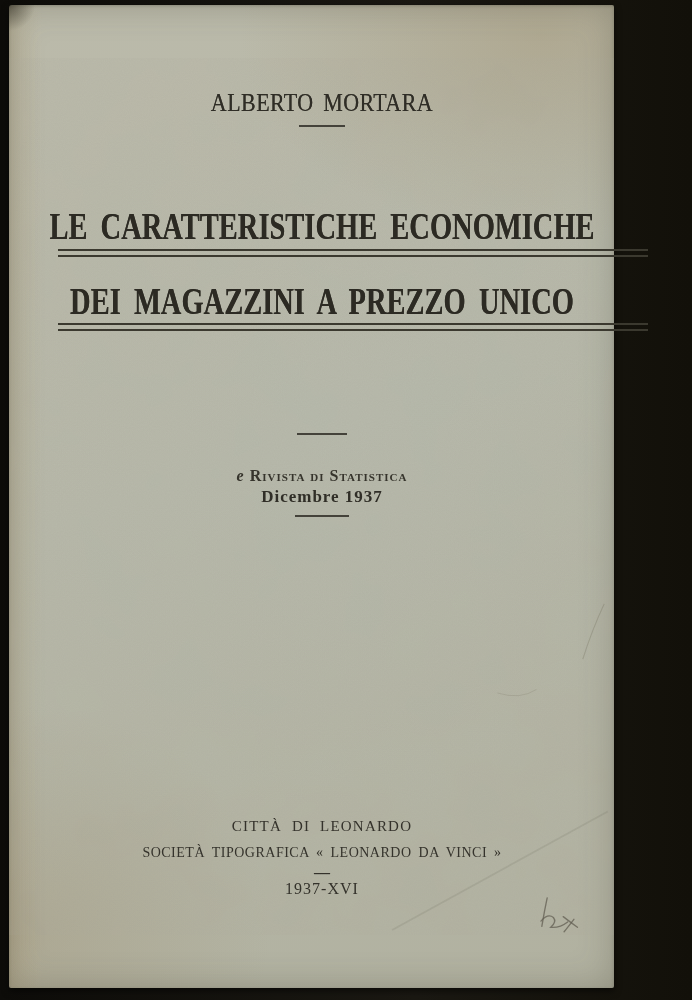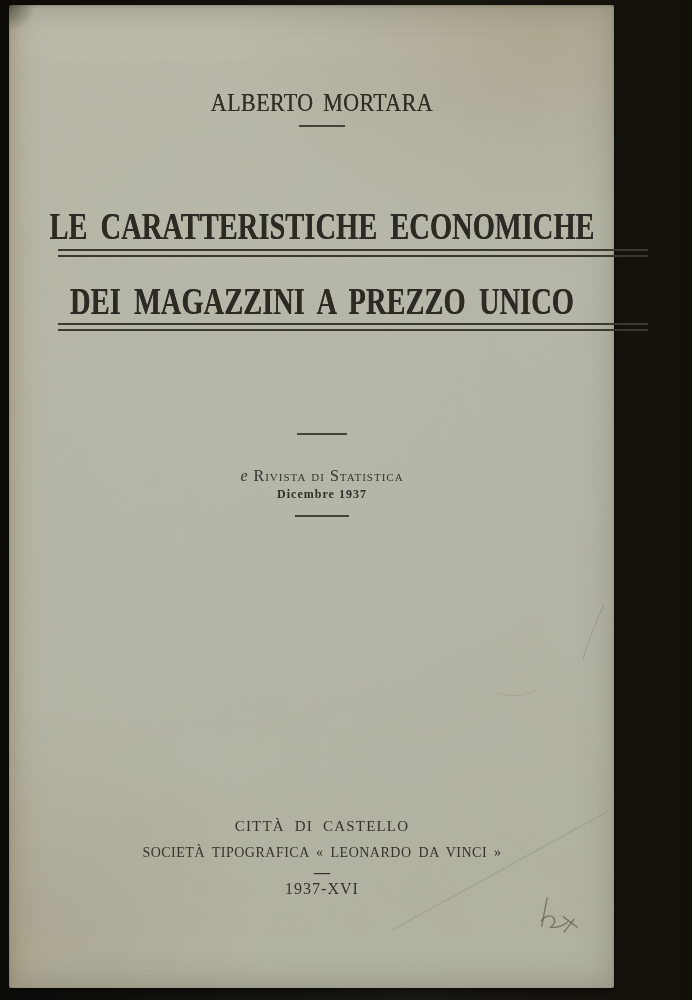--- a/index.html
+++ b/index.html
@@ -104,29 +104,29 @@
     border-bottom: 2px solid #3b392f;
   }
   .double-rule-1 { top: 244px; }
   .double-rule-2 { top: 318px; }
 
   .note-rule-top    { top: 428px; width: 50px; }
   .note-rule-bottom { top: 510px; width: 54px; }
 
   .note-line { font-size: 16px; color: #36342c; }
   .note-line-1 { top: 441px; }
-  .note-line-2 { top: 462px; }
+  .note-line-2 { top: 462px; font-weight: bold; }
   .italic { font-style: italic; margin-right: 6px; }
   .sc {
     font-variant: small-caps;
     letter-spacing: 1px;
   }
   .note-date {
     top: 482px;
-    font-size: 12px;
+    font-size: 17px;
     font-weight: bold;
     letter-spacing: 1px;
     color: #302e27;
   }
 
   .colophon-city {
     top: 813px;
     font-size: 15px;
     letter-spacing: 1.2px;
     word-spacing: 5px;
@@ -190,21 +190,21 @@
       <div class="cx title-line title-line-2">DEI MAGAZZINI A PREZZO UNICO</div>
       <div class="double-rule double-rule-2"></div>
 
       <div class="rule-thin note-rule-top"></div>
       <div class="cx note-line note-line-2">
         <span class="italic">e</span><span class="sc">Rivista di Statistica</span>
       </div>
       <div class="cx note-date">Dicembre 1937</div>
       <div class="rule-thin note-rule-bottom"></div>
 
-      <div class="cx colophon-city">CITTÀ DI CASTELLO</div>
+      <div class="cx colophon-city">CITTÀ DI LEONARDO</div>
       <div class="cx colophon-printer">SOCIETÀ TIPOGRAFICA « LEONARDO DA VINCI »</div>
       <div class="cx colophon-dash">—</div>
       <div class="cx colophon-year">1937-XVI</div>
     </div>
 
     <svg class="marks" width="679" height="983" viewBox="0 0 679 983" xmlns="http://www.w3.org/2000/svg">
 
       <path d="M668,612 q-14,30 -24,62" fill="none" stroke="rgba(95,90,72,0.25)" stroke-width="1.2"></path>
       <path d="M548,712 q26,8 44,-4" fill="none" stroke="rgba(95,90,72,0.18)" stroke-width="1"></path>
 

